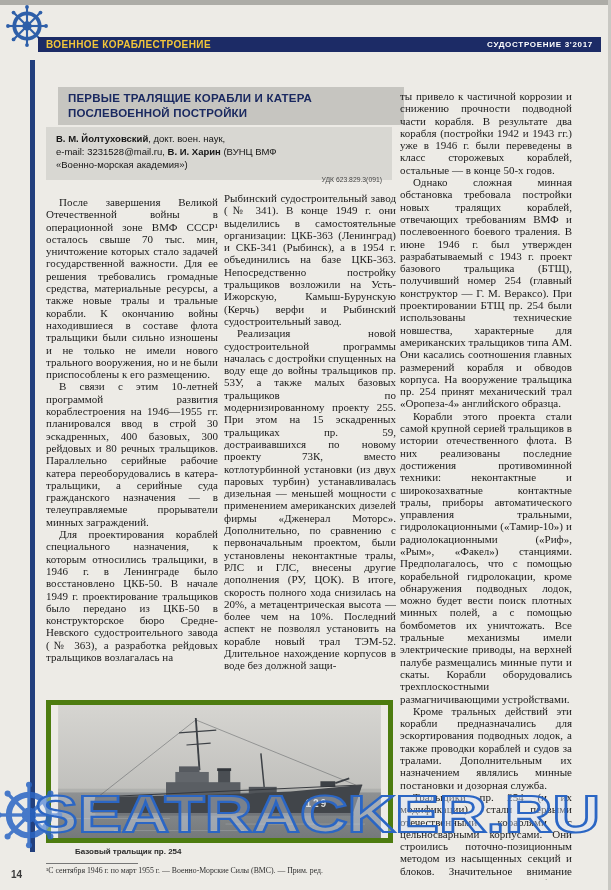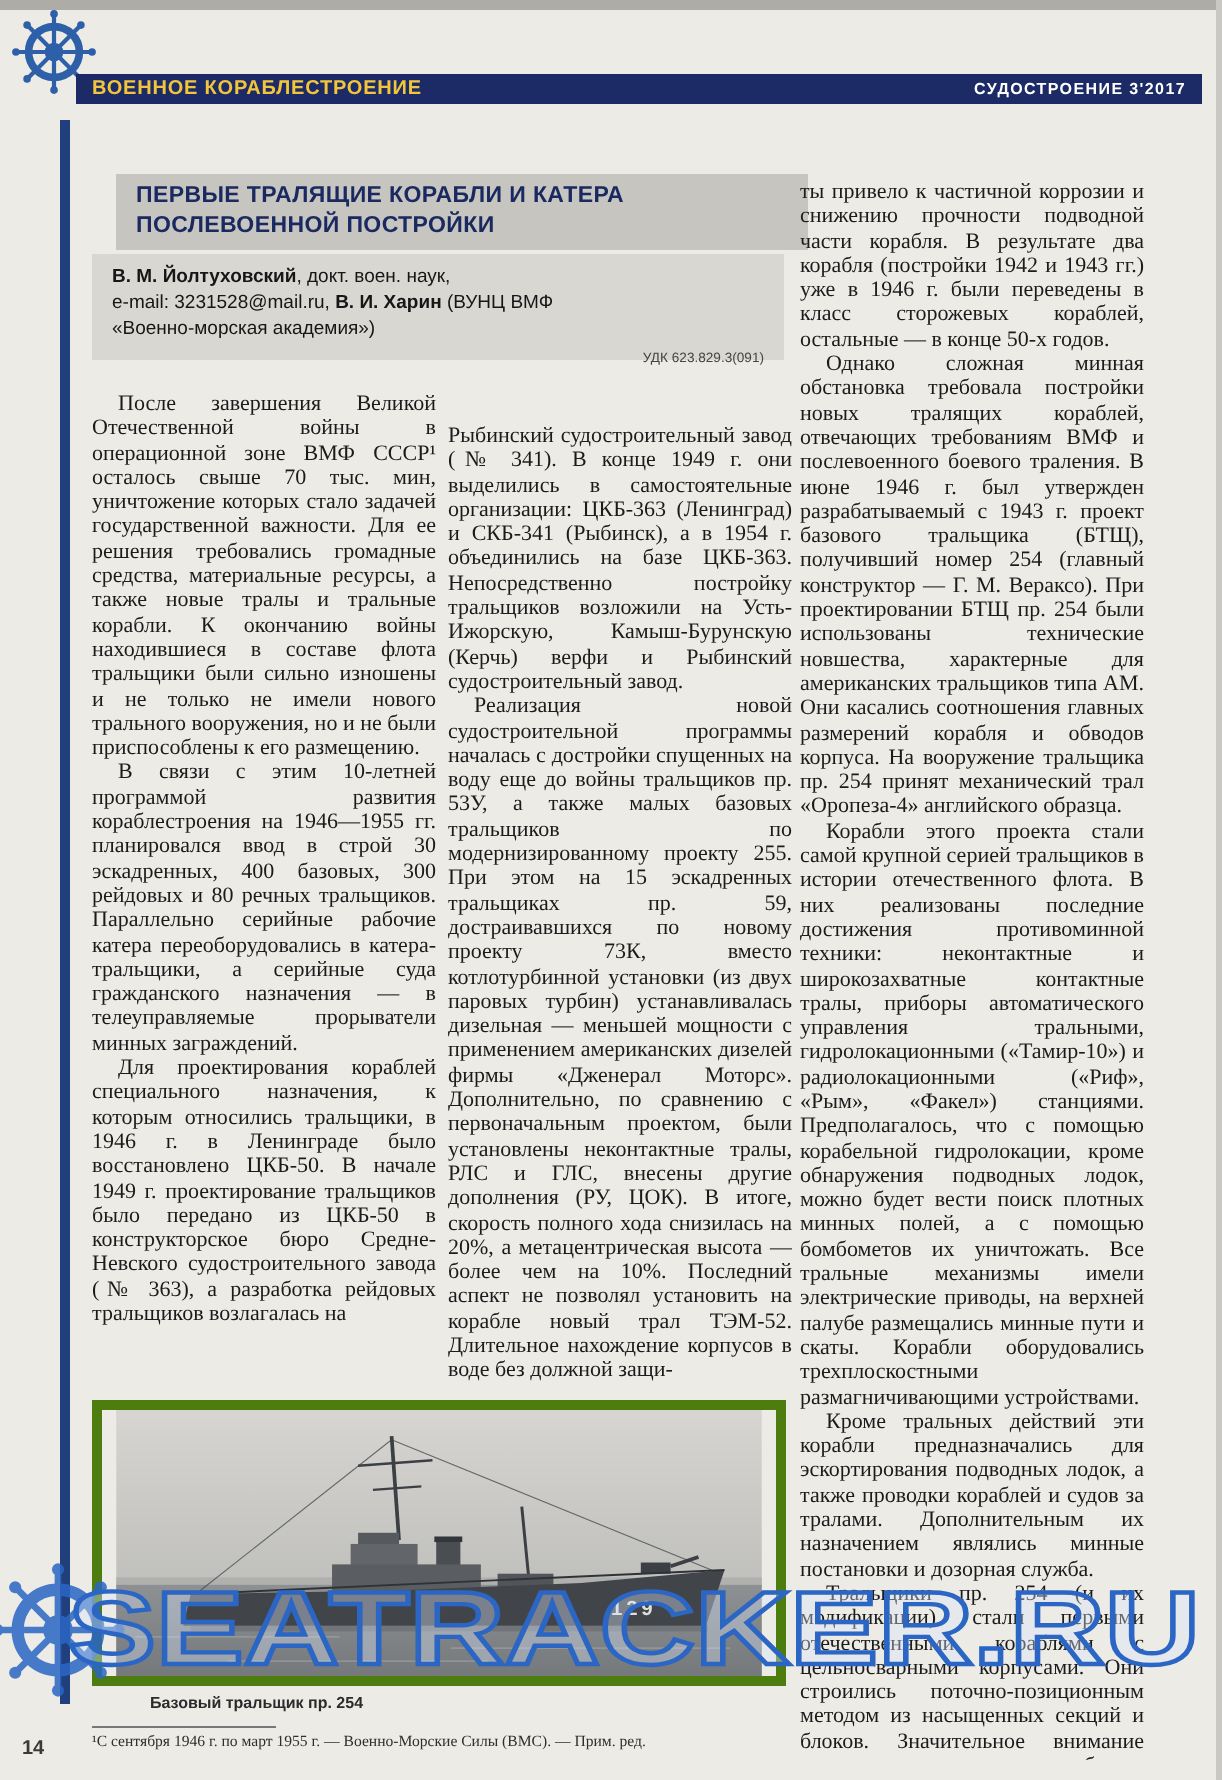--- a/index.html
+++ b/index.html
@@ -25,21 +25,21 @@
   .authors-box{position:absolute;left:46px;top:127px;width:346px;height:53px;background:#d8d7d2;
                box-sizing:border-box;padding:5px 10px 3px;font-size:9.5px;line-height:13px;color:#161616;}
   .authors-box p{margin:0;}
   .udk{text-align:right;font-size:6.8px;color:#454545;margin-top:2px;}
 
   .col{position:absolute;width:172px;font-family:"Liberation Serif",serif;font-size:11px;
        line-height:12.3px;text-align:justify;color:#1b1b1b;}
   .col p{margin:0;text-indent:13px;}
   .col p.cont{text-indent:0;}
   .col1{left:46px;top:196px;height:500px;overflow:hidden;}
-  .col2{left:224px;top:212px;height:498px;overflow:hidden;}
+  .col2{left:224px;top:192px;height:498px;overflow:hidden;}
   .col3{left:400px;top:70px;height:790px;overflow:hidden;margin-top:20px;}
 
   .photo{position:absolute;left:46px;top:700px;width:347px;height:143px;margin:0;
          border:5px solid #4d7c0f;box-sizing:border-box;}
   .photo svg{display:block;width:100%;height:100%;}
 
   .caption{position:absolute;left:47px;top:847px;font-size:8px;font-weight:bold;color:#2b2b2b;margin-left:28px;}
 
   .fn-rule{position:absolute;left:46px;top:863px;width:92px;height:1px;background:#777;}
   .footnote{position:absolute;left:46px;top:866px;width:345px;font-size:7.8px;color:#2f2f2f;

